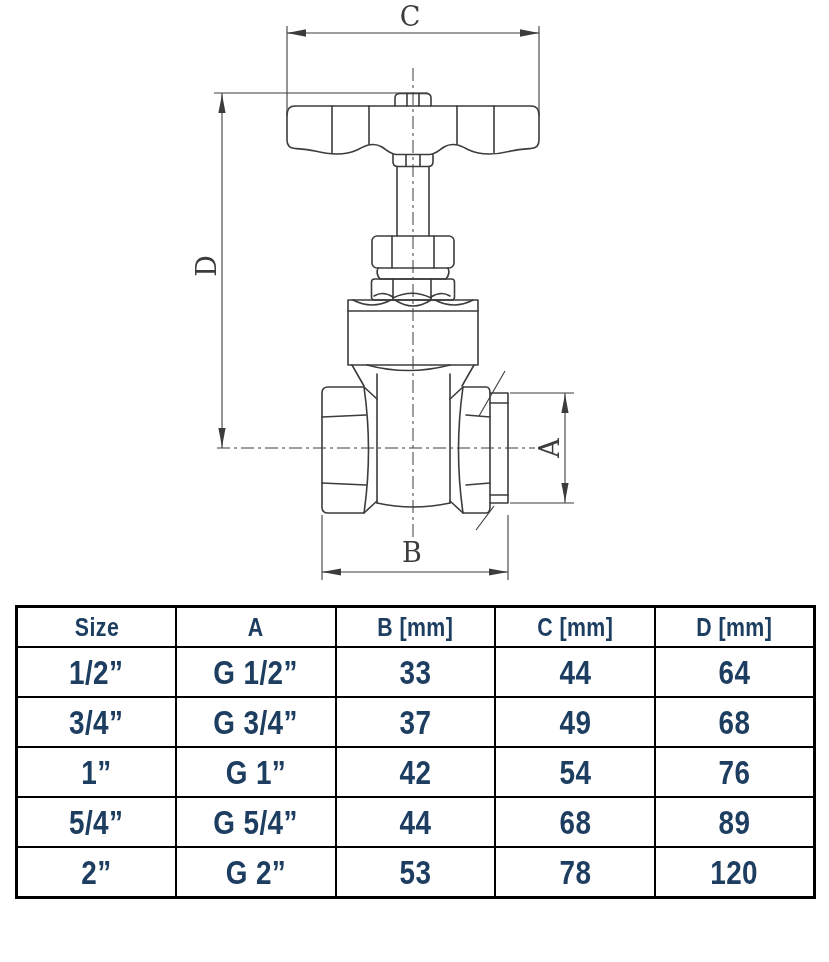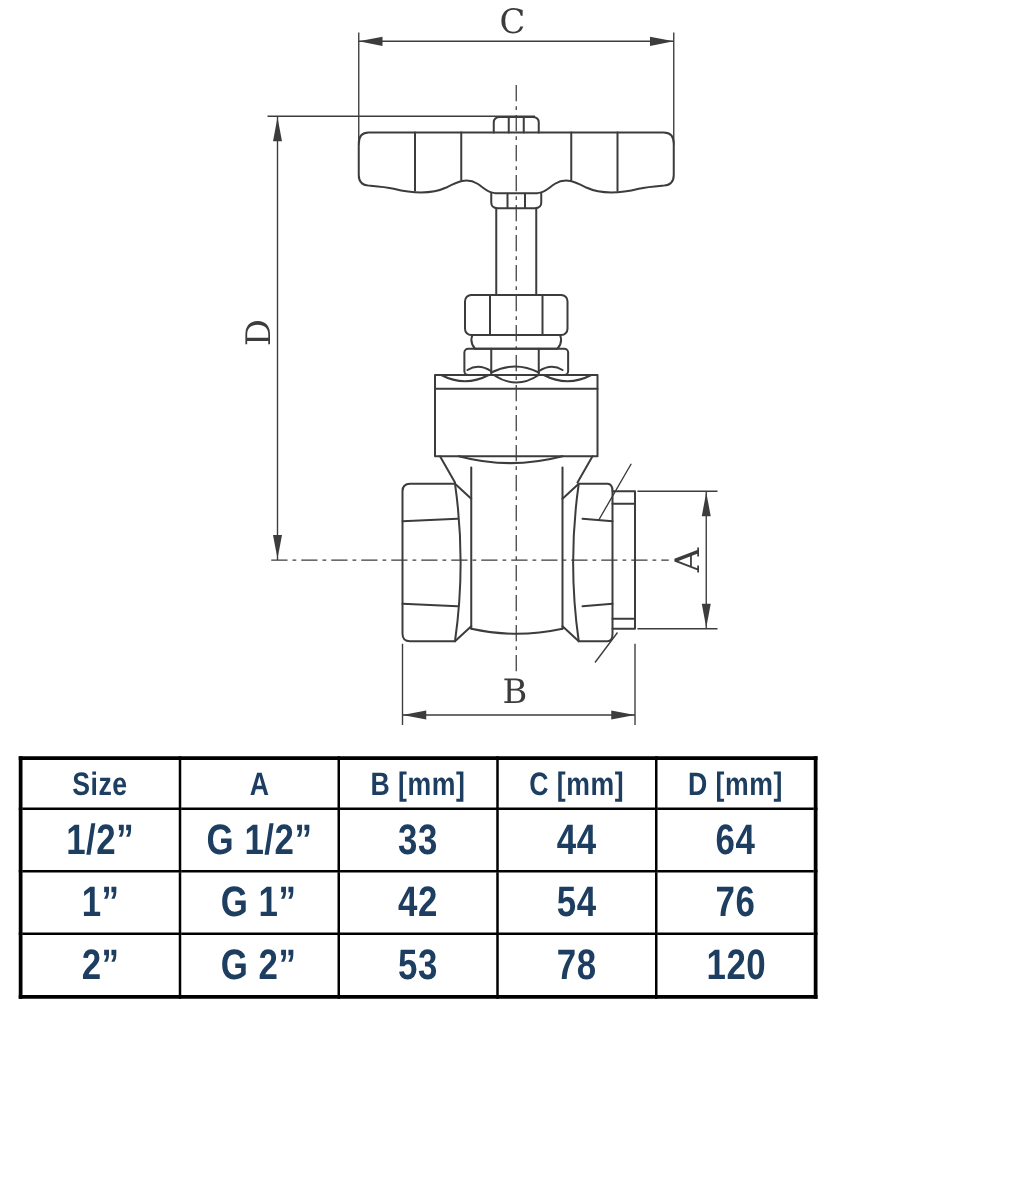--- a/index.html
+++ b/index.html
@@ -6,21 +6,21 @@
   .page{position:relative;width:829px;height:962px;background:#ffffff;overflow:hidden;
         font-family:"Liberation Sans",sans-serif;}
   
   .drawing{position:absolute;left:0;top:0;width:829px;height:600px;}
   .obj{fill:none;stroke:#3c3c3c;stroke-width:1.6;stroke-linejoin:round;stroke-linecap:round;}
   .thin{fill:none;stroke:#3c3c3c;stroke-width:1.1;}
   .cl{fill:none;stroke:#3c3c3c;stroke-width:1;stroke-dasharray:13 4 3 4;}
   .arrow{fill:#3c3c3c;stroke:none;}
   .dimlabel{font-family:"DejaVu Serif","Liberation Serif",serif;font-size:27px;fill:#3c3c3c;}
   
-  .spec-table{position:absolute;left:15px;top:605px;width:639px;border-collapse:collapse;
+  .spec-table{position:absolute;left:15px;top:605px;width:801px;border-collapse:collapse;
               table-layout:fixed;}
   .spec-table th,.spec-table td{border:2px solid #000;text-align:center;vertical-align:middle;
               padding:0;color:#1d3e60;font-weight:bold;overflow:hidden;white-space:nowrap;}
   .spec-table th{height:38px;font-size:26px;}
   .spec-table td{height:48px;font-size:34px;}
   .spec-table{border:3px solid #000;}
   .ct{display:inline-block;transform:scaleX(0.82);letter-spacing:0.5px;}
 </style>
 </head>
 <body>
@@ -151,25 +151,39 @@
     </thead>
     <tbody>
       <tr>
         <td><span class="ct">1/2”</span></td>
         <td><span class="ct">G 1/2”</span></td>
         <td><span class="ct">33</span></td>
         <td><span class="ct">44</span></td>
         <td><span class="ct">64</span></td>
       </tr>
       <tr>
+        <td><span class="ct">3/4”</span></td>
+        <td><span class="ct">G 3/4”</span></td>
+        <td><span class="ct">37</span></td>
+        <td><span class="ct">49</span></td>
+        <td><span class="ct">68</span></td>
+      </tr>
+      <tr>
         <td><span class="ct">1”</span></td>
         <td><span class="ct">G 1”</span></td>
         <td><span class="ct">42</span></td>
         <td><span class="ct">54</span></td>
         <td><span class="ct">76</span></td>
+      </tr>
+      <tr>
+        <td><span class="ct">5/4”</span></td>
+        <td><span class="ct">G 5/4”</span></td>
+        <td><span class="ct">44</span></td>
+        <td><span class="ct">68</span></td>
+        <td><span class="ct">89</span></td>
       </tr>
       <tr>
         <td><span class="ct">2”</span></td>
         <td><span class="ct">G 2”</span></td>
         <td><span class="ct">53</span></td>
         <td><span class="ct">78</span></td>
         <td><span class="ct">120</span></td>
       </tr>
     </tbody>
   </table>

